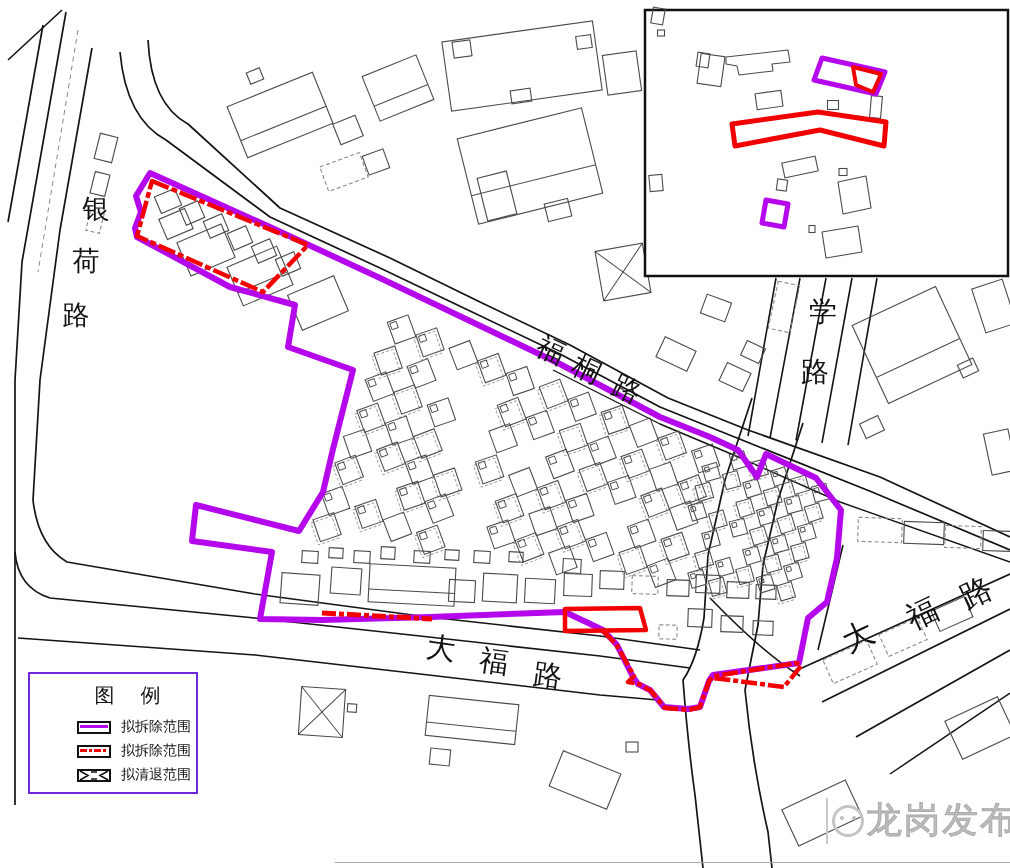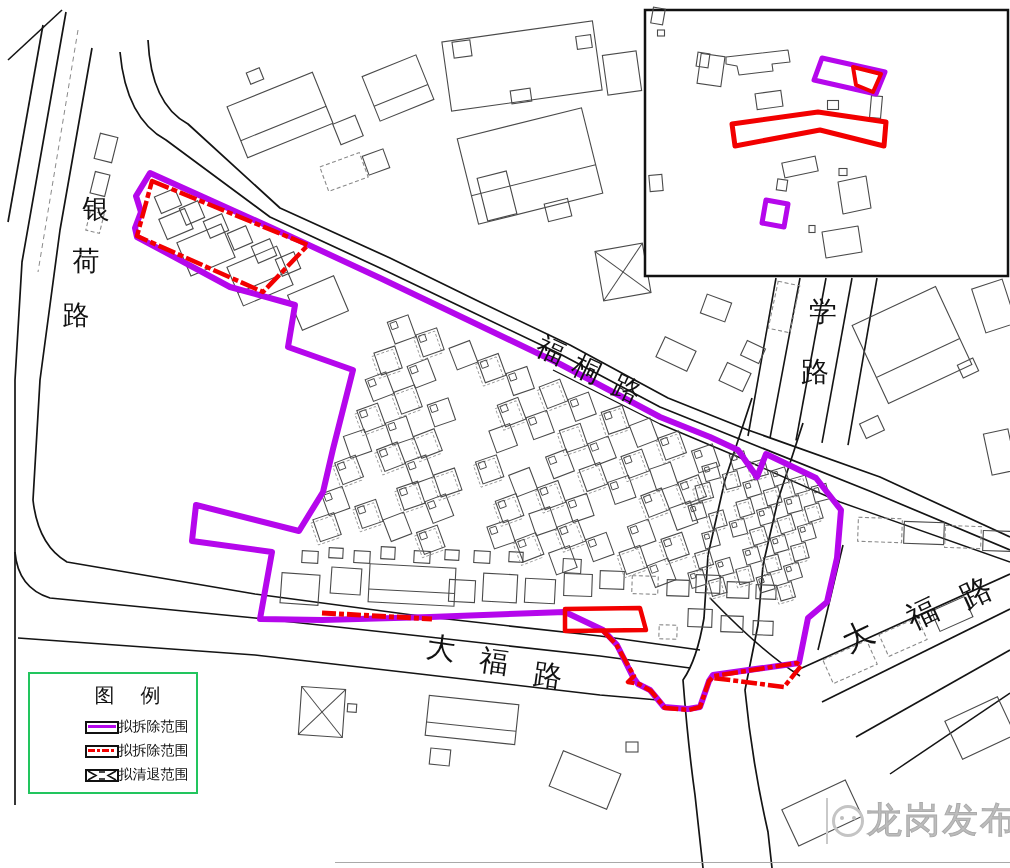--- a/index.html
+++ b/index.html
@@ -1,23 +1,23 @@
 <!DOCTYPE html>
 <html><head>
 <meta charset="utf-8">
 <style>
   html,body{margin:0;padding:0;background:#fff;}
   .stage{position:relative;width:1010px;height:868px;background:#fff;overflow:hidden;
          font-family:"DejaVu Sans","Liberation Sans",sans-serif;}
   svg{position:absolute;left:0;top:0;}
   .legend{position:absolute;left:28px;top:672px;width:170px;height:122px;background:#fff;
-          border:2px solid #22c55e;box-sizing:border-box;z-index:5;padding-left:31px;}
+          border:2px solid #6d28d9;box-sizing:border-box;z-index:5;padding-left:31px;}
   .legend-title{text-align:center;font-size:20px;color:#111;letter-spacing:26px;
                 padding:8px 0 6px 24px;font-weight:500;}
-  .legend-item{display:flex;align-items:center;padding:3px 0 3px 16px;justify-content:center;}
+  .legend-item{display:flex;align-items:center;gap:10px;padding:3px 0 3px 16px;}
   .legend-label{font-size:14px;color:#111;}
   .sym{width:34px;height:13px;border:2px solid #111;box-sizing:border-box;position:relative;background:#fff;flex:0 0 auto;}
   .sym-line{position:absolute;left:1px;right:1px;top:50%;margin-top:-2px;height:3px;}
   .sym-demo .sym-line{background:var(--c-demolition,#B507EC);}
   .sym-clear .sym-line{background:repeating-linear-gradient(90deg,var(--c-clearance,#F20000) 0 7px,#fff 7px 9px,var(--c-clearance,#F20000) 9px 12px,#fff 12px 14px);}
   .caption{position:absolute;left:346px;top:814px;font-family:"Liberation Serif","DejaVu Serif",serif;
            font-size:40px;color:#161616;white-space:nowrap;z-index:4;letter-spacing:0px;}
   .watermark{position:absolute;left:826px;top:796px;z-index:3;display:flex;align-items:center;color:var(--c-watermark,#BDBDBD);}
   .wm-bar{width:2px;height:46px;background:#c9c9c9;margin-right:4px;}
   .wm-logo{width:26px;height:26px;border:3px solid #c4c4c4;border-radius:50%;position:relative;flex:0 0 auto;}

